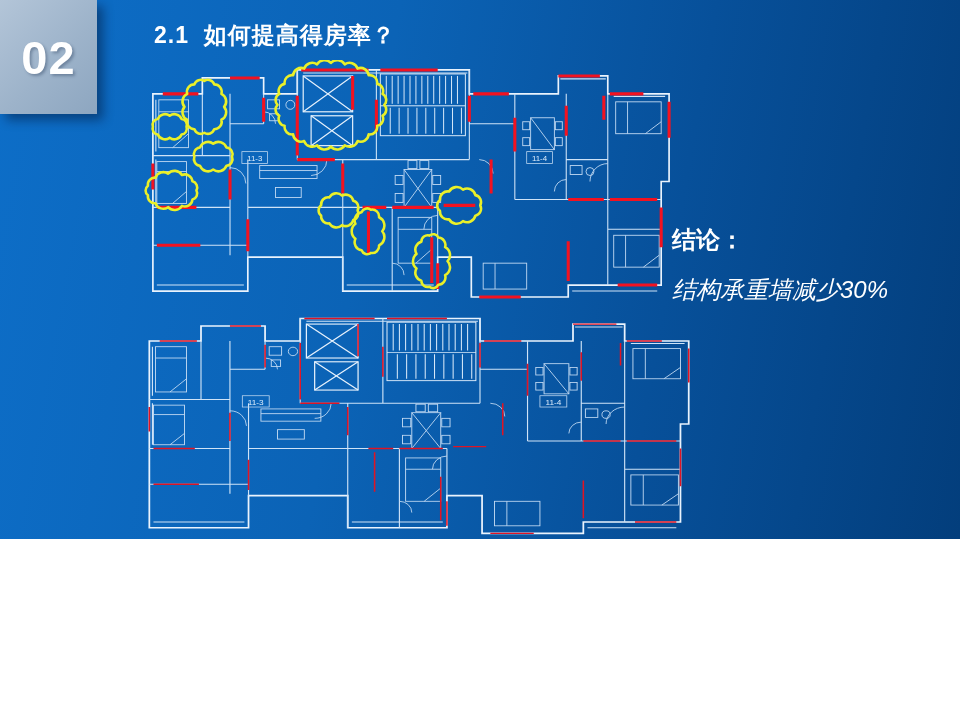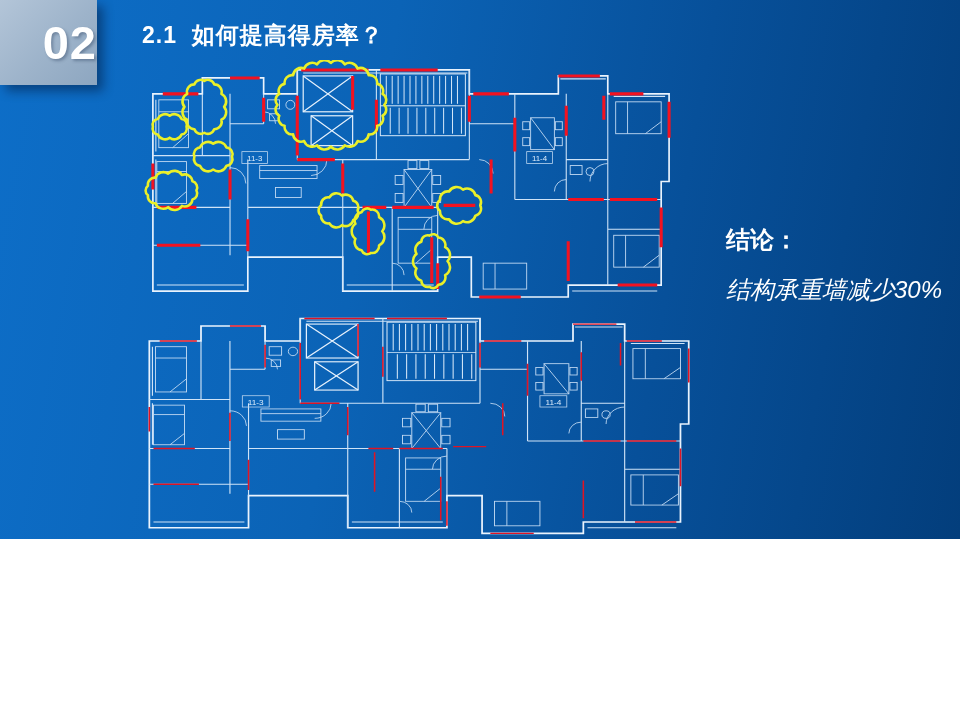--- a/index.html
+++ b/index.html
@@ -6,37 +6,37 @@
   body{
     width:960px;height:720px;position:relative;overflow:hidden;
     background:#ffffff;
     font-family:"Liberation Sans","DejaVu Sans",sans-serif;
   }
   .blue-area{
     position:absolute;left:0;top:0;width:960px;height:539px;
     background:linear-gradient(100deg,#0d6ec8 0%,#0b63b6 38%,#07509a 68%,#033e7c 100%);
   }
   .chapter-box{
-    position:absolute;left:0;top:0;width:97px;height:85px;
+    position:absolute;left:0;top:0;width:97px;height:114px;
     background:linear-gradient(135deg,#b3c5d8 0%,#9db3ca 55%,#8da6c0 100%);
     box-shadow:6px 6px 10px rgba(0,15,45,.45);
-    display:flex;align-items:center;justify-content:flex-end;
+    display:flex;align-items:center;justify-content:center;
   }
   .chapter-box span{
     color:#ffffff;font-size:47px;font-weight:bold;letter-spacing:1px;
     text-shadow:2px 2px 3px rgba(30,50,80,.35);
   }
   .slide-title{
-    position:absolute;left:142px;top:20px;
+    position:absolute;left:154px;top:20px;
     color:#ffffff;font-size:23px;font-weight:bold;letter-spacing:1px;
     white-space:pre;
     text-align:right;
   }
   .conclusion{
-    position:absolute;left:726px;top:224px;color:#ffffff;
+    position:absolute;left:672px;top:224px;color:#ffffff;
   }
   .conclusion .heading{font-size:24px;font-weight:bold;margin:0 0 18px 0;}
   .conclusion .body{font-size:24px;font-weight:500;margin:0;font-style:italic;}
   .plan{position:absolute;}
   .plan-top{left:143px;top:60px;width:534px;height:243px;}
   .plan-bottom{left:139px;top:309px;width:558px;height:230px;}
   svg{display:block;}
   .footer{
     position:absolute;left:0;top:539px;width:960px;height:181px;background:#ffffff;
   }

